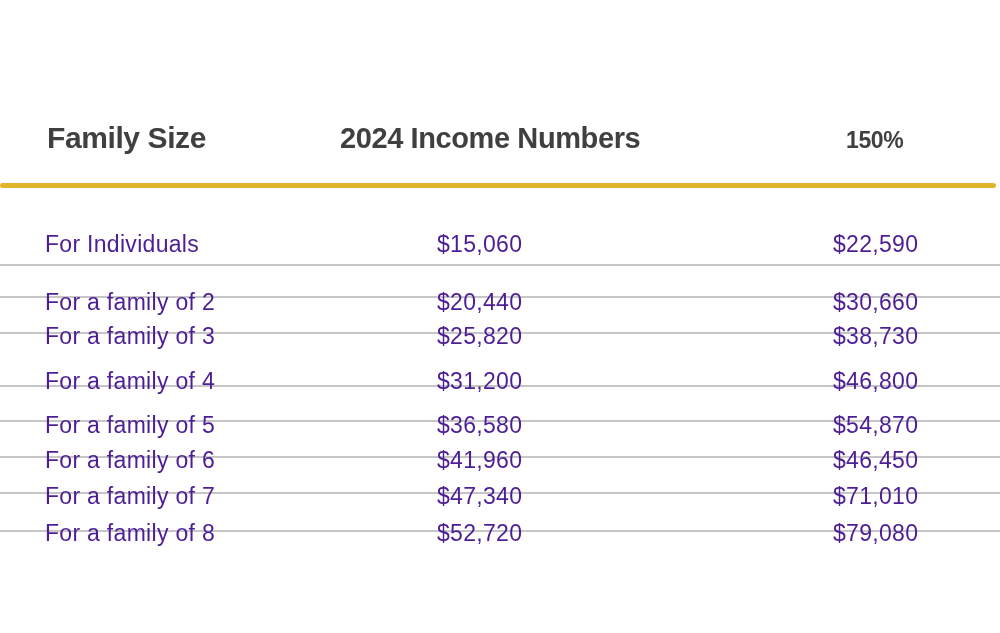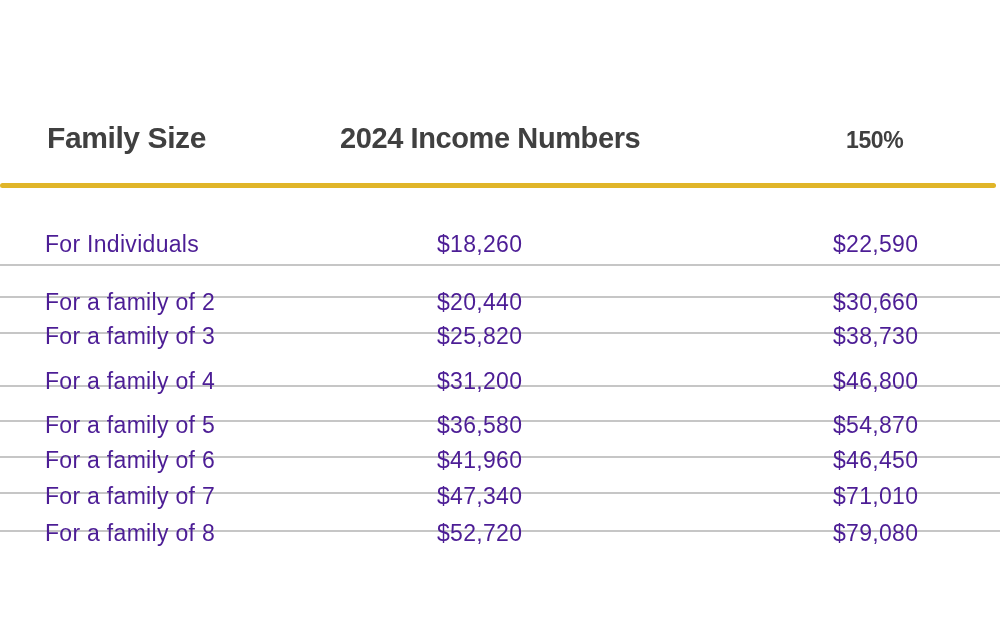--- a/index.html
+++ b/index.html
@@ -101,21 +101,21 @@
     <span class="col-header income">2024 Income Numbers</span>
     <span class="col-header pct">150%</span>
   </div>
 
   <div class="accent-rule" style="background-color: rgb(224, 181, 41);"></div>
 
   <div class="rows">
 
     <div class="row r1">
       <span class="cell c-label">For Individuals</span>
-      <span class="cell c-income">$18,260</span>
+      <span class="cell c-income">$15,060</span>
       <span class="cell c-pct">$22,590</span>
     </div>
 
     <div class="row r2">
       <span class="cell c-label">For a family of 2</span>
       <span class="cell c-income">$20,440</span>
       <span class="cell c-pct">$30,660</span>
     </div>
 
     <div class="row r3">

